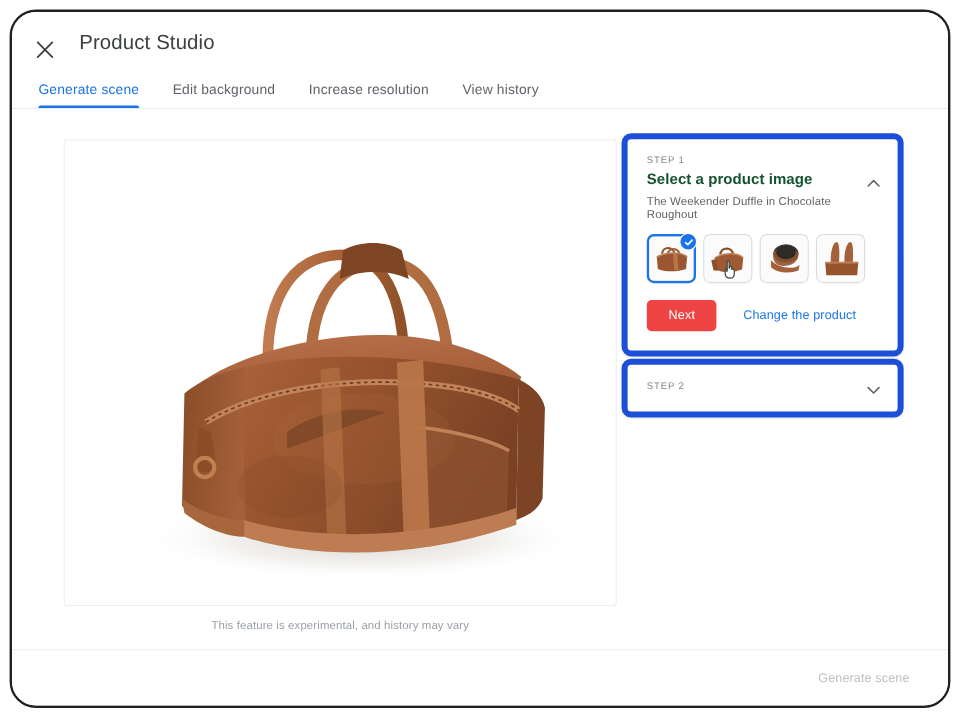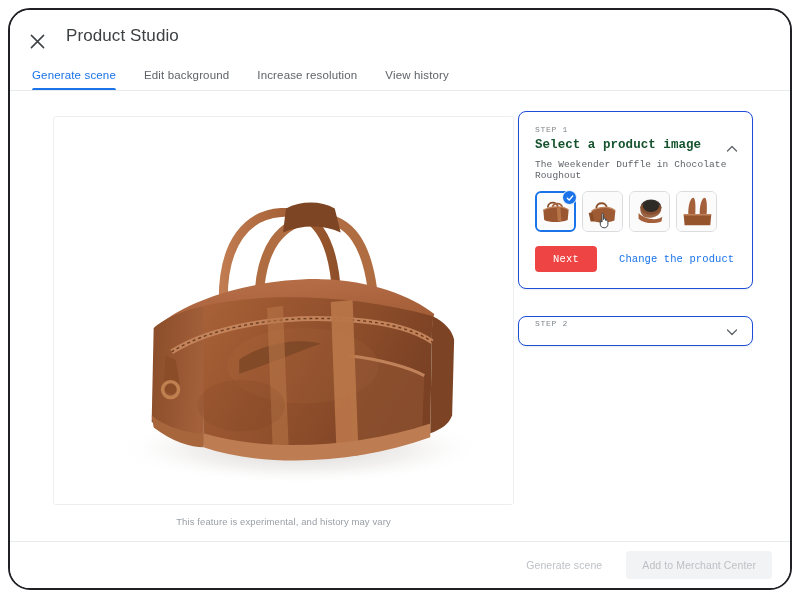--- a/index.html
+++ b/index.html
@@ -114,29 +114,28 @@
   }
 
   
   #side-panel {
     position: absolute;
     left: 508px; top: 20px;
     width: 235px;
   }
   .step-card {
     background: #ffffff;
-    border: 1px solid #1d4ed8;
+    border: 5px solid #1d4ed8;
     border-radius: 8px;
     box-shadow: 0 1px 2px rgba(60,64,67,.10);
     box-sizing: border-box;
     position: relative;
-    font-family: Liberation Mono, monospace;
   }
   #step1-card { padding: 13px 16px 16px 16px; }
-  #step2-card { margin-top: 27px; padding: 2px 16px 13px 16px; }
+  #step2-card { margin-top: 2px; padding: 13px 16px 13px 16px; }
 
   .step-eyebrow {
     font-size: 8px;
     letter-spacing: .7px;
     color: #80868b;
     text-transform: uppercase;
     margin-bottom: 4px;
   }
   .step-heading {
     font-size: 12.5px;
@@ -469,16 +468,15 @@
           </svg>
         </div>
       </div>
 
     </div>
   </div>
 
   <div id="footer-divider"></div>
   <div id="footer">
     <button id="generate-scene-btn">Generate scene</button>
-    <button id="add-merchant-btn">Add to Merchant Center</button>
   </div>
 
 </div>
 
 </body></html>

